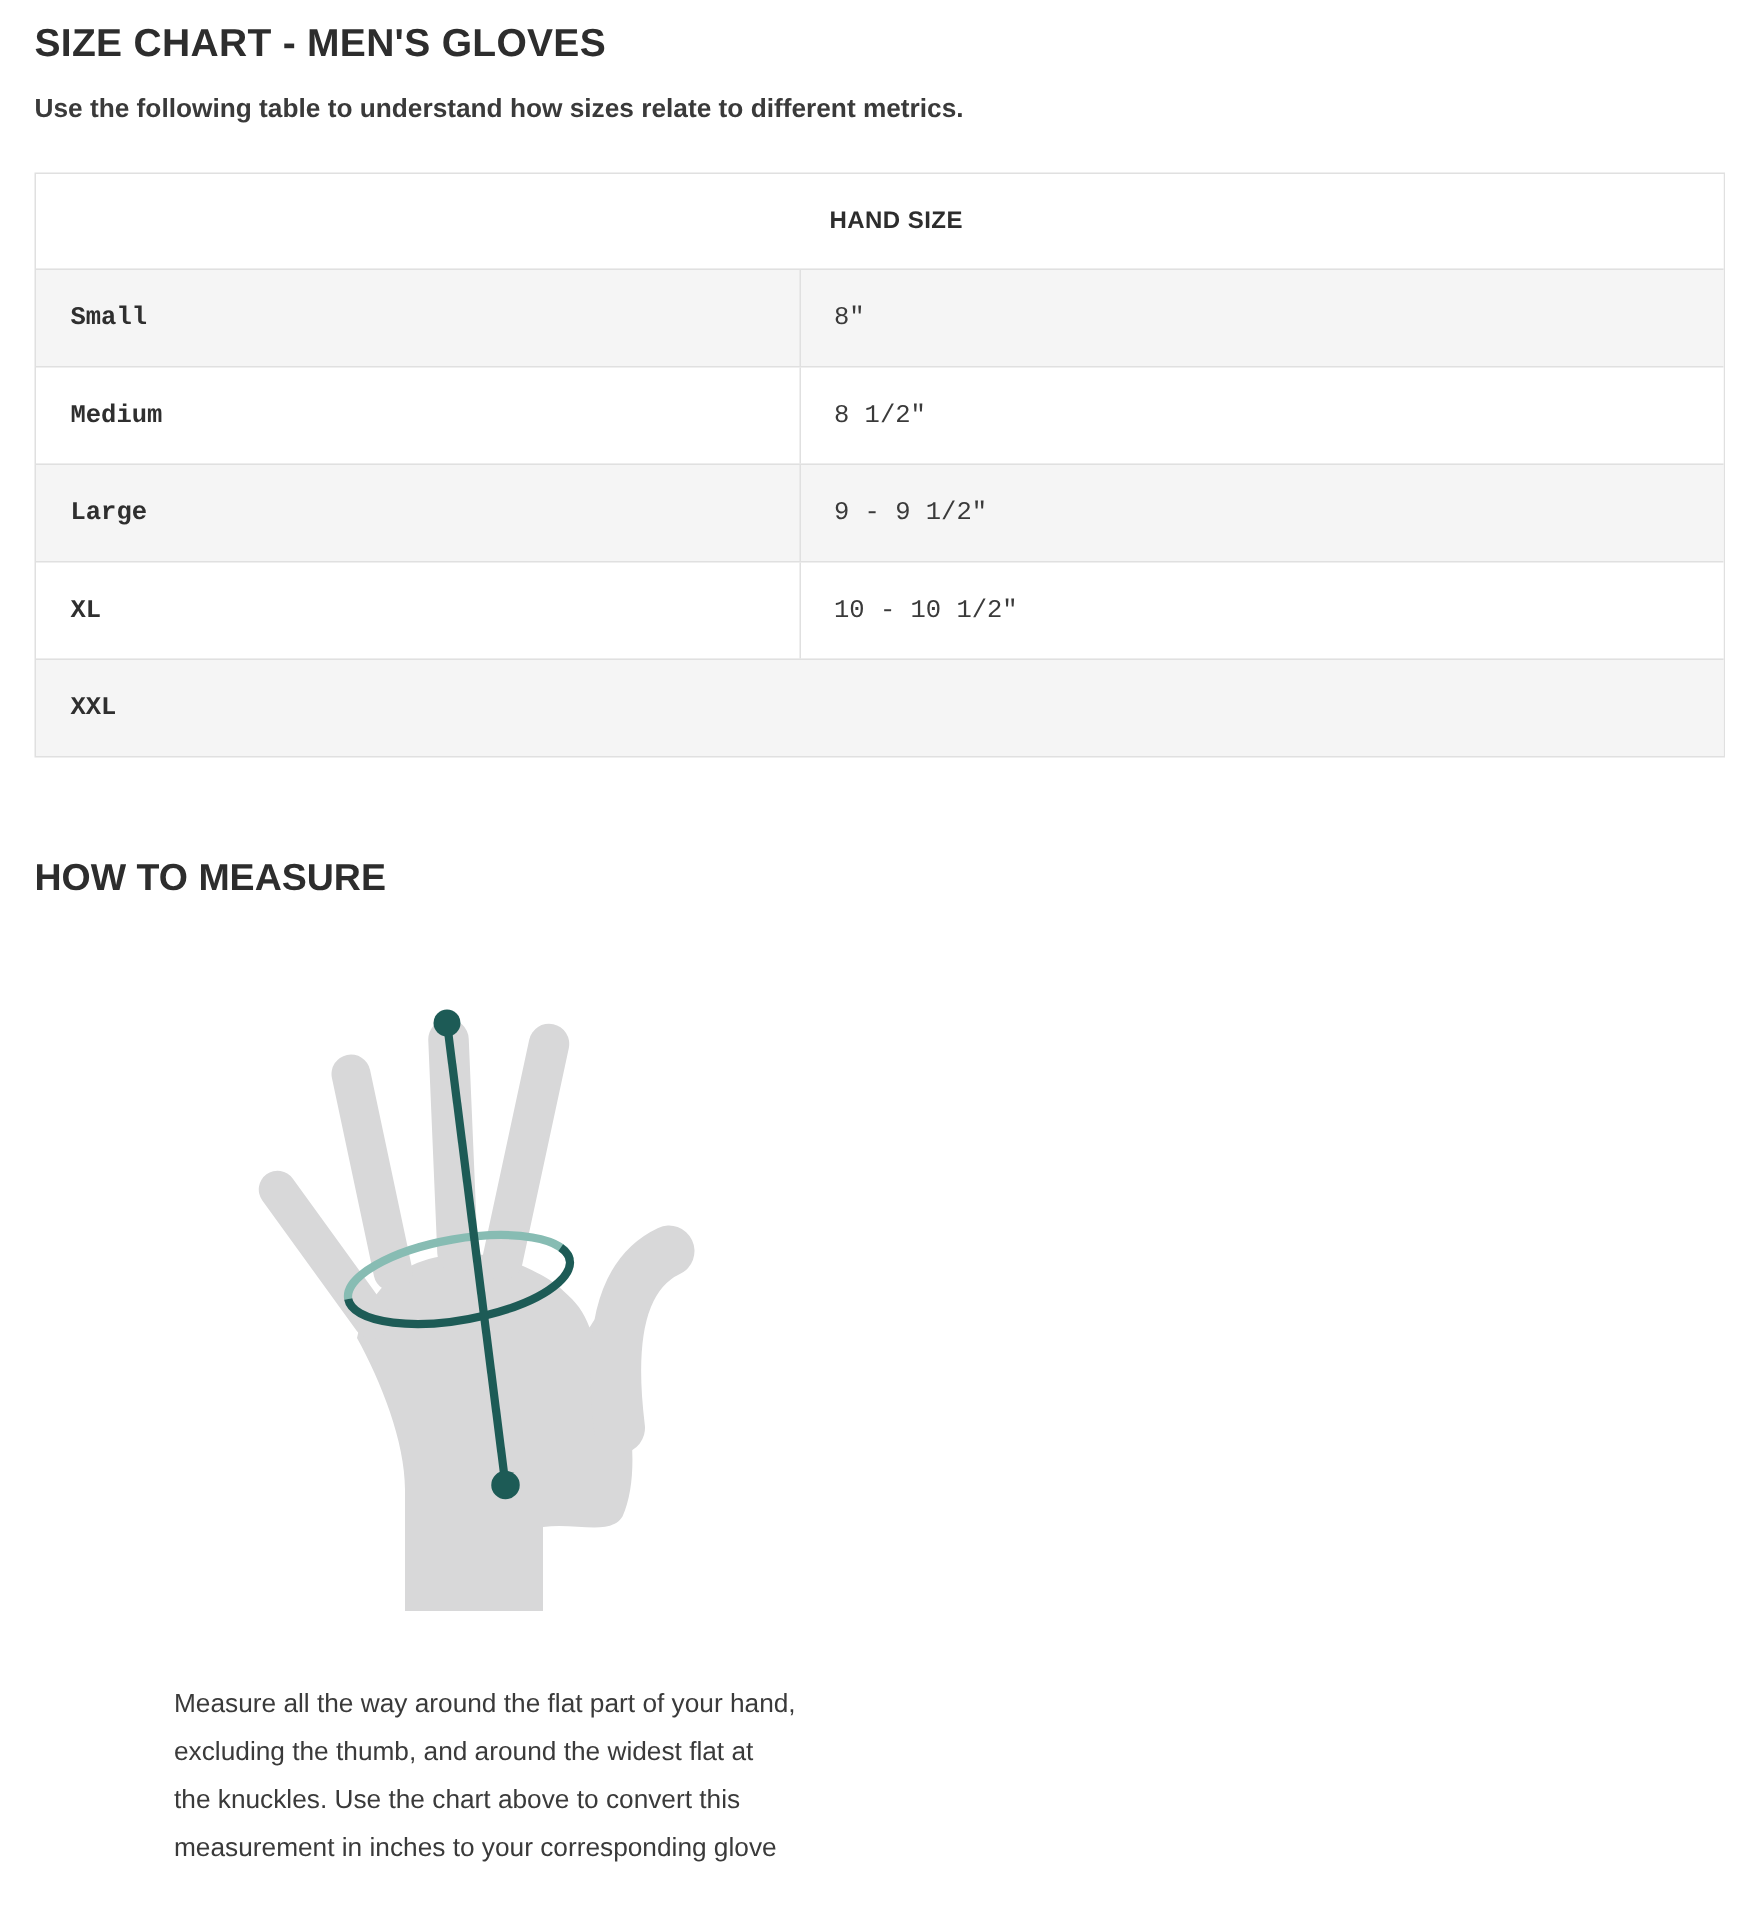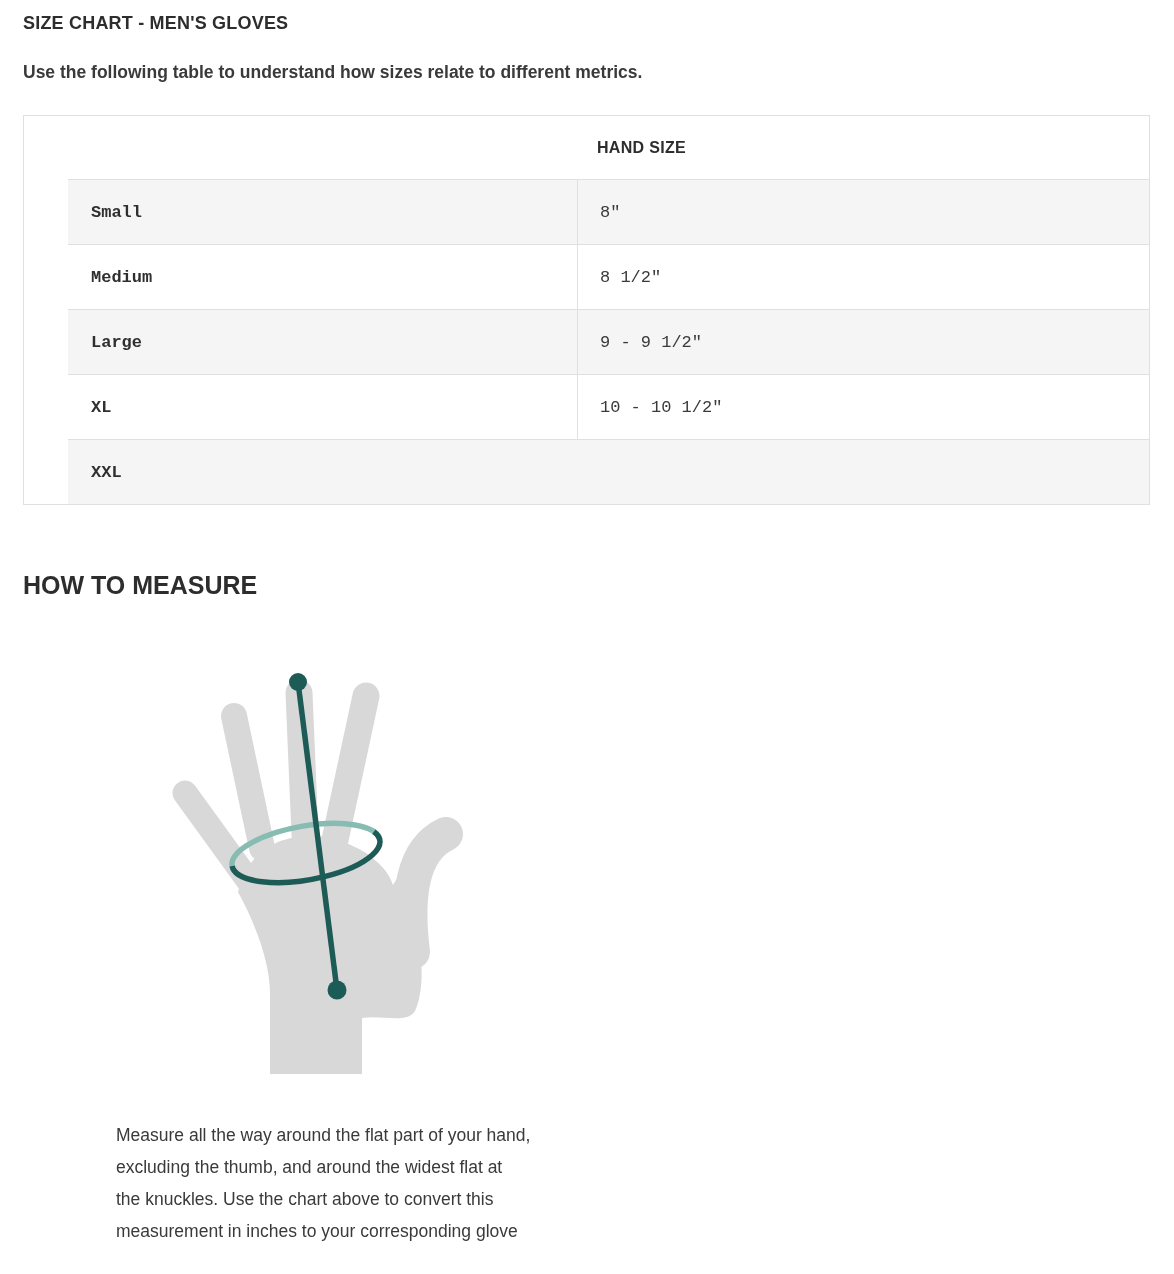--- a/index.html
+++ b/index.html
@@ -10,21 +10,21 @@
     background: #ffffff;
     font-family: "Liberation Sans", sans-serif;
     color: #2d2d2d;
     overflow: hidden;
   }
   .title {
     position: absolute;
     top: 13px;
     left: 23px;
     margin: 0;
-    font-size: 18px;
+    font-size: 26px;
     font-weight: 700;
     letter-spacing: 0.2px;
     color: #2d2d2d;
   }
   .subtitle {
     position: absolute;
     top: 62px;
     left: 23px;
     margin: 0;
     font-size: 17.5px;
@@ -32,21 +32,20 @@
     color: #3a3a3a;
   }
   .size-table {
     position: absolute;
     top: 115px;
     left: 23px;
     width: 1127px;
     box-sizing: border-box;
     border: 1px solid #e0e0e0;
     background: #ffffff;
-    padding-left: 44px;
   }
   .t-header {
     height: 63px;
     display: flex;
     align-items: center;
     padding-left: 529px;
     box-sizing: content-box;
     background: #ffffff;
   }
   .t-header-label {

